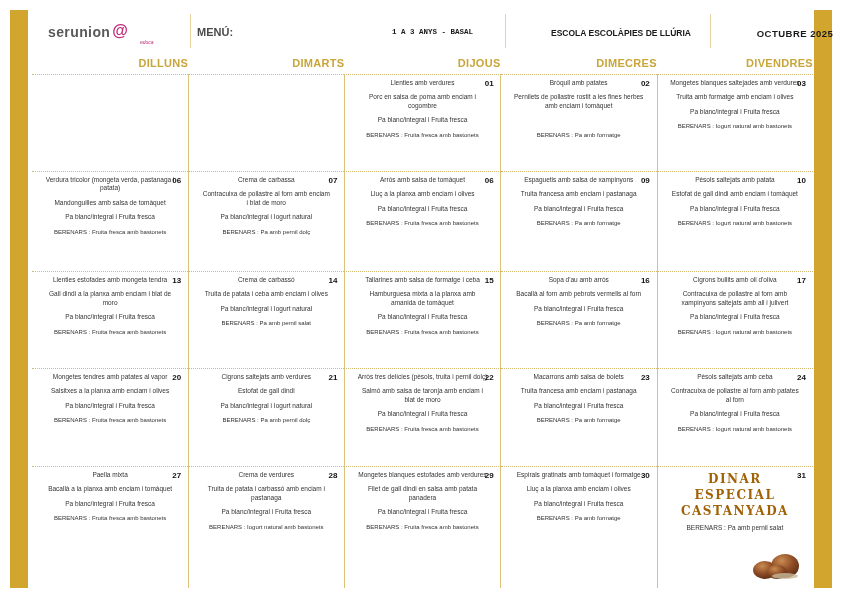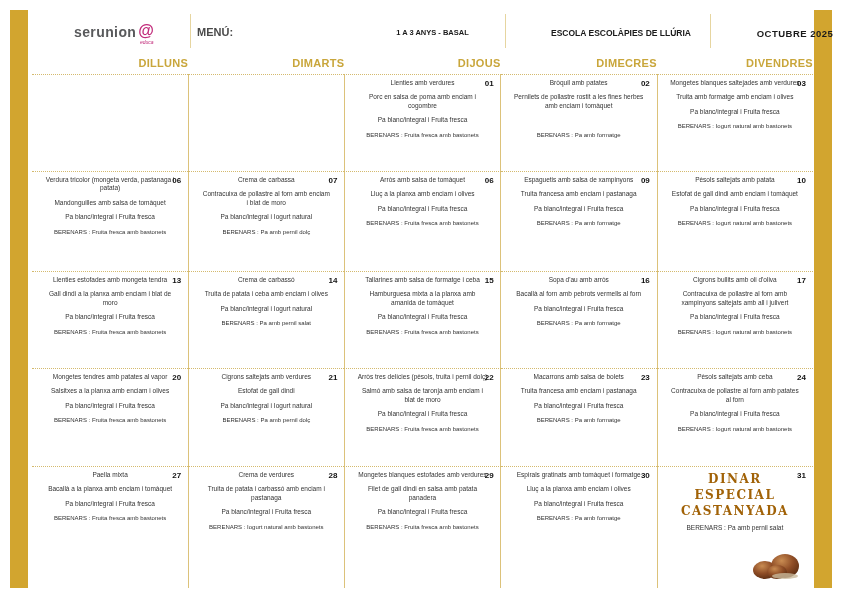--- a/index.html
+++ b/index.html
@@ -3,26 +3,26 @@
 <meta charset="utf-8">
 <style>
   html,body{margin:0;padding:0;background:#fff;}
   #page{position:relative;width:841px;height:595px;background:#ffffff;overflow:hidden;
         font-family:"Liberation Sans",sans-serif;color:#333;}
   .gold-bar{position:absolute;top:10px;width:18px;height:578px;background:#d2a52f;}
   #bar-left{left:10px;}
   #bar-right{left:814px;}
   .hdr-divider{position:absolute;top:14px;width:1px;height:34px;background:#e6d5a0;}
   #logo{position:absolute;left:48px;top:24px;display:flex;align-items:flex-start;}
-  #logo .word{font-size:14px;font-weight:bold;color:#58595b;letter-spacing:.4px;margin-left:26px;}
+  #logo .word{font-size:14px;font-weight:bold;color:#58595b;letter-spacing:.4px;}
   #logo .at{font-size:16px;font-weight:bold;color:#c12b7a;margin-left:2px;line-height:14px;}
   #logo .sub{position:absolute;left:92px;top:15px;font-size:5px;font-style:italic;color:#c12b7a;}
   #menu-label{position:absolute;left:197px;top:26px;font-size:11px;font-weight:bold;color:#4a4a4a;}
   .hdr-text{position:absolute;top:28px;font-weight:bold;color:#1a1a1a;text-align:center;}
-  #age-group{left:360px;width:145px;font-size:7.5px;}
+  #age-group{left:360px;width:145px;font-size:7.5px;font-family:Liberation Mono, monospace;}
   #school{left:522px;width:198px;font-size:8.5px;}
   #month{left:712px;width:100px;font-size:9.5px;letter-spacing:.5px;margin-left:33px;}
   #grid{position:absolute;left:32px;top:55px;width:781px;height:533px;display:grid;
         grid-template-columns:repeat(5,1fr);grid-template-rows:20px 97px 100px 97px 98px 1fr;}
   .colhead{font-size:11px;font-weight:bold;color:#c9a63b;text-align:right;letter-spacing:.3px;
            border-bottom:1px dotted #d4ba6e;padding-top:2px;}
   .cell{position:relative;border-bottom:1px dotted #d4ba6e;padding:4px 9px 0;text-align:center;}
   .cell.last{border-bottom:none;}
   .day-num{position:absolute;top:4px;right:7px;font-size:8px;font-weight:bold;color:#111;}
   .item{font-size:6.5px;line-height:1.3;color:#333;margin:0 4px 6px;}

